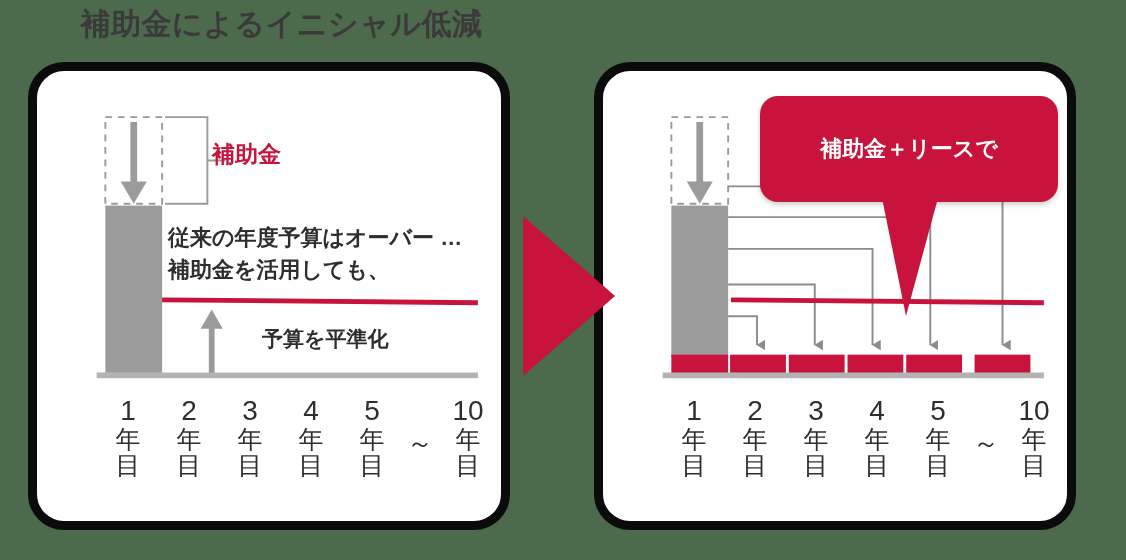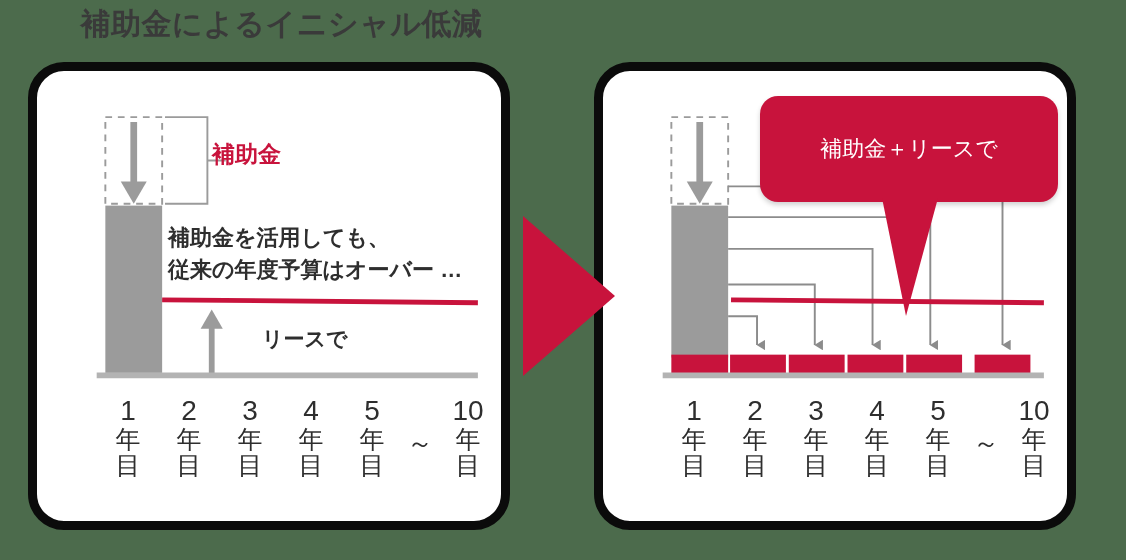--- a/index.html
+++ b/index.html
@@ -56,21 +56,21 @@
     width:298px;height:106px;
     background:#c8133c;
     border-radius:18px;
     z-index:6;
     box-shadow:0 3px 5px rgba(0,0,0,.18);
     display:flex;align-items:center;justify-content:center;
   }
   .callout-text{
     color:#ffffff;
     font-size:22px;
-    font-weight:normal;
+    font-weight:bold;
     line-height:1.32;
     text-align:center;
     white-space:nowrap;
   }
   .callout-tail{
     position:absolute;
     left:880px;top:198px;
     width:60px;height:118px;
     z-index:6;
   }
@@ -172,25 +172,25 @@
         <path d="M170,268 L193,268 L181.5,248 Z" fill="#9b9b9b"></path>
       </g>
 
       <line x1="62" y1="316.5" x2="458" y2="316.5" stroke="#b3b3b3" stroke-width="6"></line>
     </svg>
   </div>
 
   <div class="subsidy-label">補助金</div>
 
   <div class="body-copy">
+    <div>従来の年度予算はオーバー …</div>
     <div>補助金を活用しても、</div>
-    <div>従来の年度予算はオーバー …</div>
-  </div>
-
-  <div class="budget-label">リースで</div>
+  </div>
+
+  <div class="budget-label">予算を平準化</div>
 
   <div class="axis-labels left">
     <div class="tick" style="left:100px">
       <span class="num">1</span>
       <span class="ch">年</span>
       <span class="ch">目</span>
     </div>
     <div class="tick" style="left:161px">
       <span class="num">2</span>
       <span class="ch">年</span>

